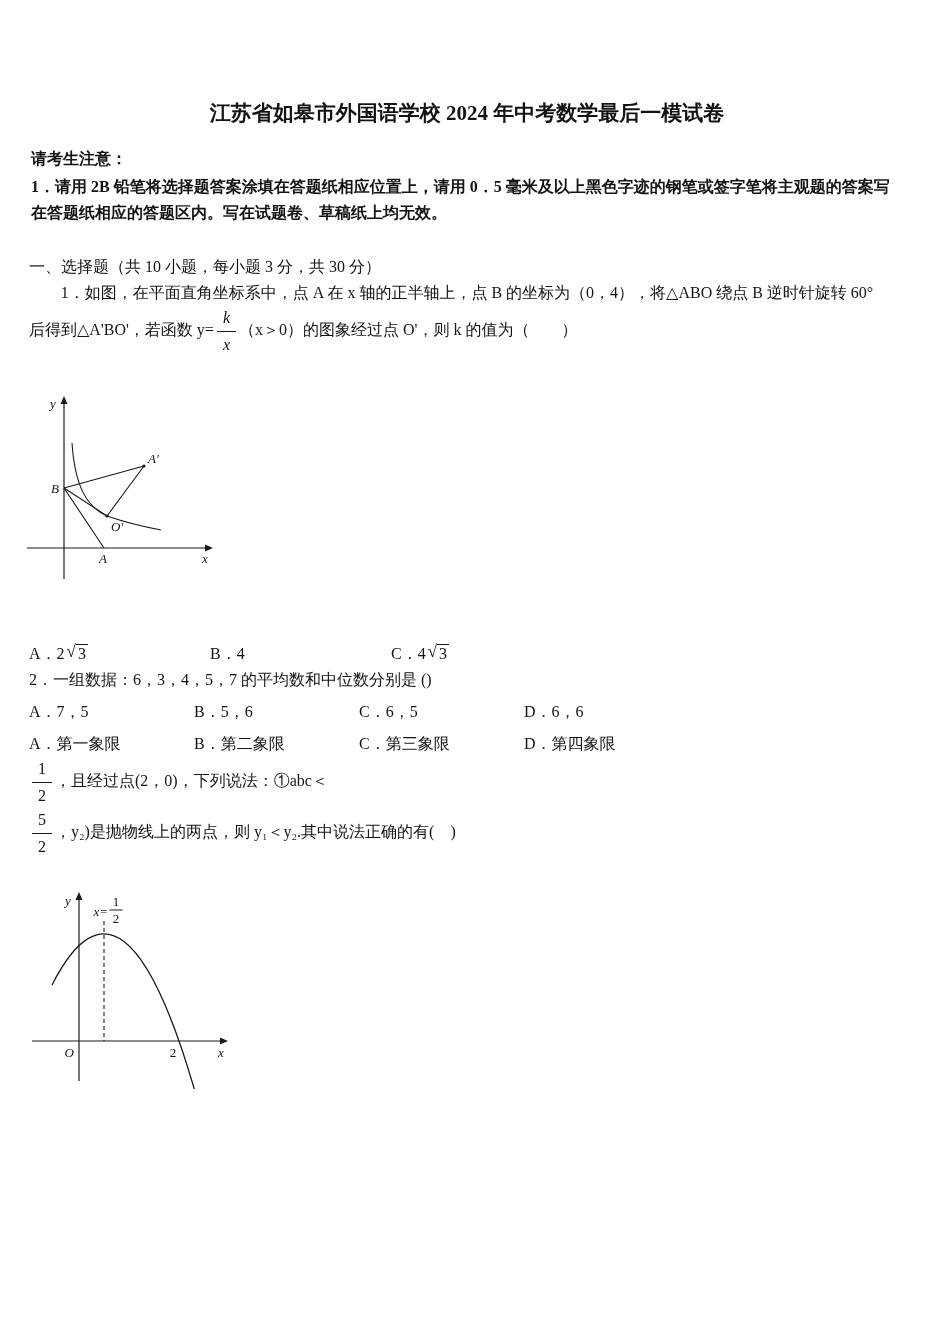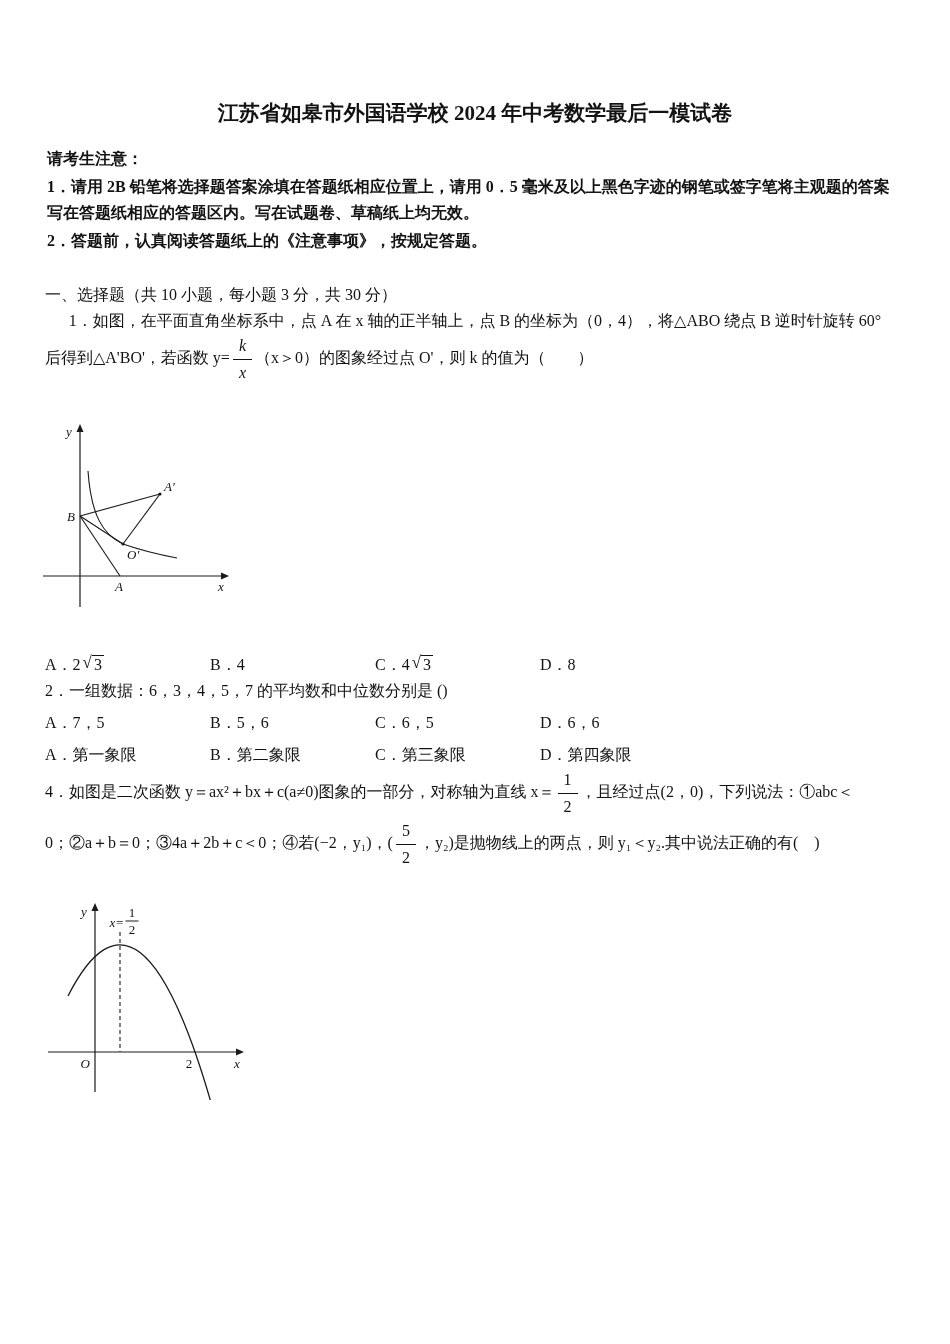--- a/index.html
+++ b/index.html
@@ -1,57 +1,56 @@
 <!DOCTYPE html>
 <html><head>
 <meta charset="utf-8">
 <style>
   html, body { margin: 0; padding: 0; }
   body {
     width: 950px; min-height: 1344px; background: #ffffff; color: #131313;
     font-family: "Liberation Serif", "DejaVu Serif", serif;
     font-size: 16px; line-height: 26px;
   }
-  .page { padding: 100px 45px 40px 45px; }
+  .page { padding: 100px 45px 40px 29px; }
   .title { font-size: 21px; line-height: 27px; font-weight: 700; text-align: center; margin: 0; }
   .notice { margin-top: 19px; font-weight: 700; }
   .notice p { margin: 2px; }
   .section-heading { margin: 28px 0 0 0; }
   p.stem { margin: 0; }
   .stem-q1-1 { margin-top: 6px; text-align: center; }
   .frac-line { margin-top: 16px; }
   .q2-stem { margin-top: 24px; }
   .q3-stem { margin-top: 8px; }
   .q4-line1 { margin-top: 14px; }
   .q4-line2 { margin-top: 48px; }
   .frac { display: inline-block; vertical-align: middle; text-align: center; line-height: 20px; margin: 0 3px; }
   .frac .num { display: block; border-bottom: 1.3px solid #131313; padding: 2px 6px 3px; }
   .frac .den { display: block; padding: 3px 6px 2px; }
   .frac.it { font-style: italic; }
   .sqrt { white-space: nowrap; margin-left: 2px; }
   .sqrt .sign { display: inline-block; transform: translateY(-2px); font-size: 17px; }
   .sqrt .body { border-top: 1.3px solid #131313; padding: 0 2px; }
   .opts { display: grid; grid-template-columns: 165px 165px 165px auto; margin-top: 6px; }
-  .opts.q1 { margin-top: 41px; }
+  .opts.q1 { margin-top: 58px; gap: 16px; }
   .fig { display: block; }
   .fig1 { margin: 36px 0 0 -10px; }
   .fig2 { margin: 30px 0 0 -5px; }
   svg text { font-family: "Liberation Serif", "DejaVu Serif", serif; fill: #131313; }
 </style>
 </head>
 <body>
 
 <div class="page">
 
   <p class="title">江苏省如皋市外国语学校 2024 年中考数学最后一模试卷</p>
 
   <div class="notice">
     <p>请考生注意：</p>
     <p>1．请用 2B 铅笔将选择题答案涂填在答题纸相应位置上，请用 0．5 毫米及以上黑色字迹的钢笔或签字笔将主观题的答案写在答题纸相应的答题区内。写在试题卷、草稿纸上均无效。</p>
-    <p>2．答题前，认真阅读答题纸上的《注意事项》，按规定答题。</p>
   </div>
 
   <p class="section-heading">一、选择题（共 10 小题，每小题 3 分，共 30 分）</p>
 
   <p class="stem stem-q1-1">1．如图，在平面直角坐标系中，点 A 在 x 轴的正半轴上，点 B 的坐标为（0，4），将△ABO 绕点 B 逆时针旋转 60°</p>
 
   <p class="stem frac-line"><span>后得到△A'BO'，若函数 y=</span><span class="frac it"><span class="num">k</span><span class="den">x</span></span><span>（x＞0）的图象经过点 O'，则 k 的值为（　　）</span></p>
 
   <svg class="fig fig1" viewBox="0 0 200 190" width="200" height="190">
     <g stroke="#1a1a1a" stroke-width="1.2" fill="none">
@@ -76,41 +75,40 @@
       <text x="129" y="70">A′</text>
       <text x="92" y="138">O′</text>
       <text x="84" y="170" text-anchor="middle">A</text>
     </g>
   </svg>
 
   <div class="opts q1">
     <span><span>A．2</span><span class="sqrt"><span class="sign">√</span><span class="body">3</span></span></span>
     <span>B．4</span>
     <span><span>C．4</span><span class="sqrt"><span class="sign">√</span><span class="body">3</span></span></span>
-    <span>D．8</span>
   </div>
 
   <p class="stem q2-stem">2．一组数据：6，3，4，5，7 的平均数和中位数分别是 ()</p>
   <div class="opts">
     <span>A．7，5</span>
     <span>B．5，6</span>
     <span>C．6，5</span>
     <span>D．6，6</span>
   </div>
 
   <div class="opts">
     <span>A．第一象限</span>
     <span>B．第二象限</span>
     <span>C．第三象限</span>
     <span>D．第四象限</span>
   </div>
 
-  <p class="stem frac-line q4-line1"><span>4．如图是二次函数 y＝ax²＋bx＋c(a≠0)图象的一部分，对称轴为直线 x＝</span><span class="frac"><span class="num">1</span><span class="den">2</span></span><span>，且经过点(2，0)，下列说法：①abc＜</span></p>
+  <p class="stem frac-line q4-line1"><span class="frac"><span class="num">1</span><span class="den">2</span></span><span>，且经过点(2，0)，下列说法：①abc＜</span></p>
 
-  <p class="stem frac-line q4-line2"><span>0；②a＋b＝0；③4a＋2b＋c＜0；④若(−2，y₁)，(</span><span class="frac"><span class="num">5</span><span class="den">2</span></span><span>，y₂)是抛物线上的两点，则 y₁＜y₂.其中说法正确的有(　)</span></p>
+  <p class="stem frac-line q4-line2"><span class="frac"><span class="num">5</span><span class="den">2</span></span><span>，y₂)是抛物线上的两点，则 y₁＜y₂.其中说法正确的有(　)</span></p>
 
   <svg class="fig fig2" viewBox="0 0 210 200" width="210" height="200">
     <g stroke="#1a1a1a" stroke-width="1.2" fill="none">
       <line x1="55" y1="8" x2="55" y2="192"></line>
       <line x1="8" y1="152" x2="200" y2="152"></line>
     </g>
     <polygon points="55,3 51.5,11 58.5,11" fill="#1a1a1a"></polygon>
     <polygon points="204,152 196,148.5 196,155.5" fill="#1a1a1a"></polygon>
     <path d="M 28 96 Q 100 -46 172 206" stroke="#1a1a1a" stroke-width="1.3" fill="none"></path>
     <line x1="80" y1="32" x2="80" y2="152" stroke="#1a1a1a" stroke-width="1.1" stroke-dasharray="4 3"></line>

